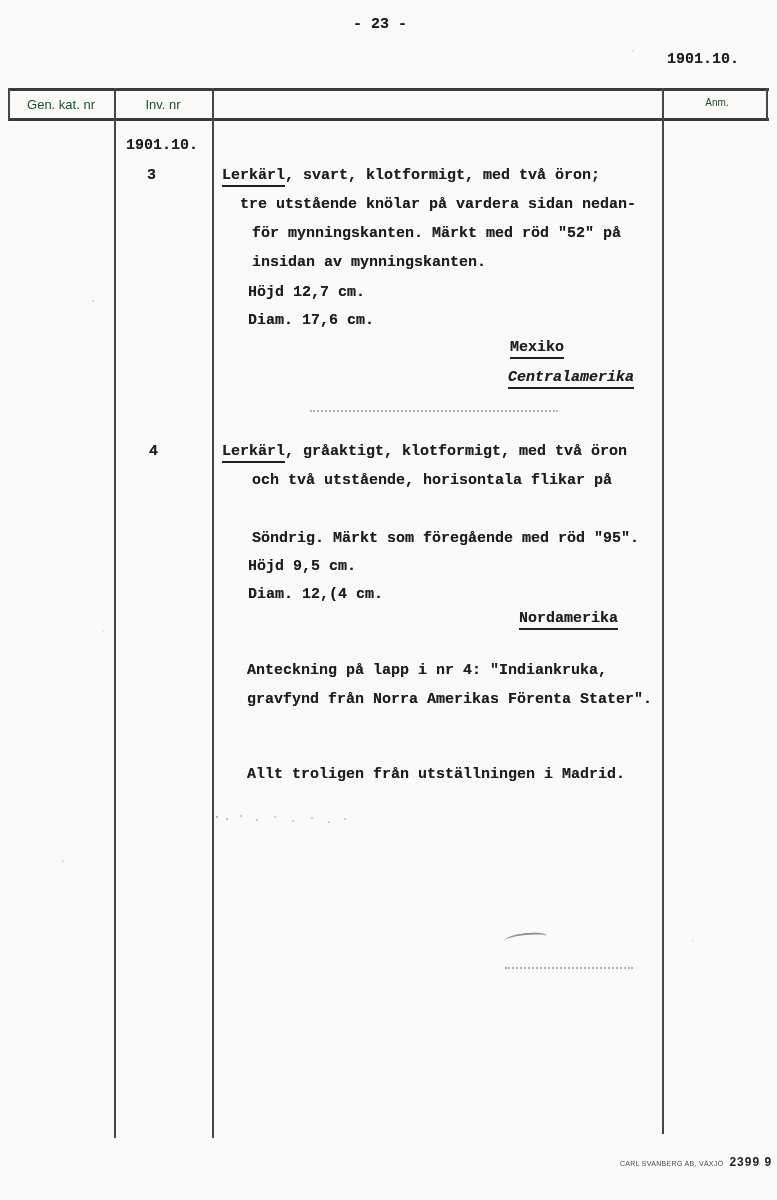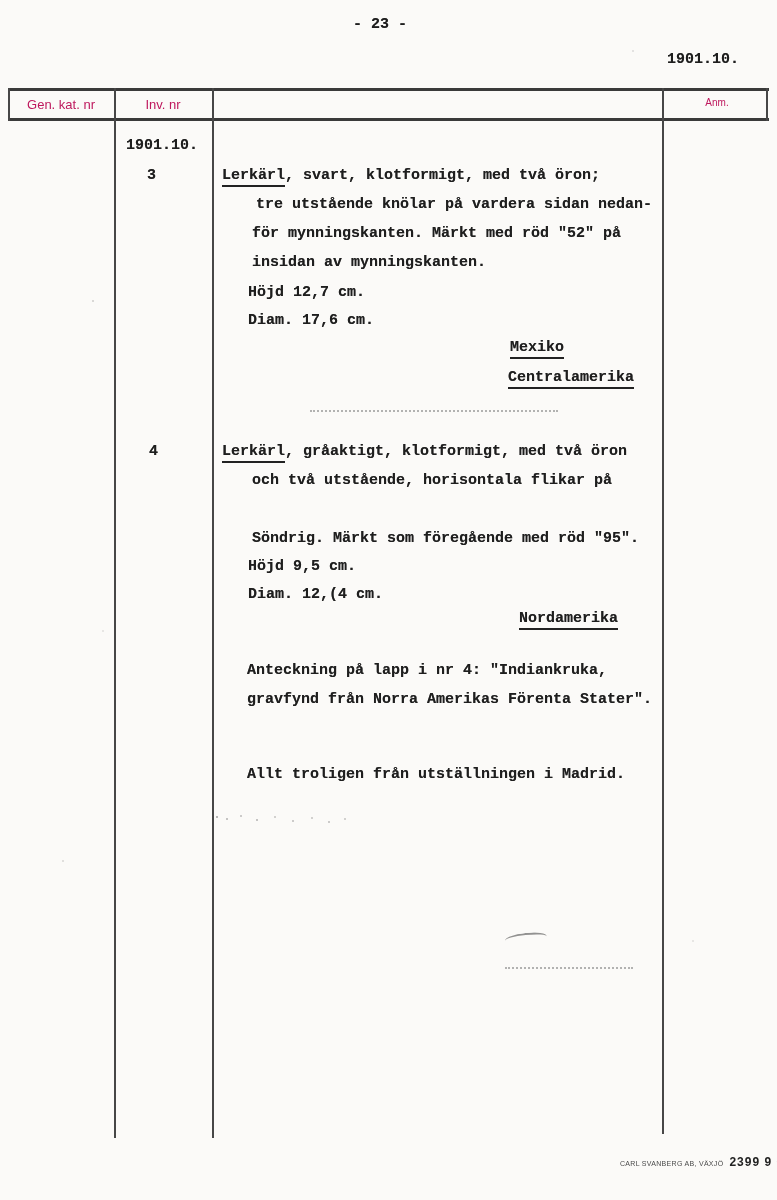--- a/index.html
+++ b/index.html
@@ -3,21 +3,21 @@
 <meta charset="utf-8">
 <style>
   html,body{margin:0;padding:0;}
   body{width:777px;height:1200px;background:#fbfaf8;position:relative;
        font-family:"Liberation Mono","DejaVu Sans Mono",monospace;overflow:hidden;}
   .page{position:absolute;inset:0;}
   .tw{position:absolute;font-family:"Liberation Mono","DejaVu Sans Mono",monospace;
       font-size:15px;font-weight:bold;color:#1e1e1e;white-space:nowrap;
       text-shadow:0 0 .5px rgba(20,20,20,.6);}
   .sans{position:absolute;font-family:"Liberation Sans","DejaVu Sans",sans-serif;
-      color:#be185d;white-space:nowrap;}
+      color:#14532d;white-space:nowrap;}
   .hline{position:absolute;background:#3a3a3a;height:2px;}
   .vline{position:absolute;background:#474747;width:2px;}
   .u{border-bottom:2px solid #222;padding-bottom:1px;}
   .dotted{position:absolute;border-bottom:2px dotted rgba(60,60,60,.38);height:2px;}
   .speckle{position:absolute;width:2px;height:2px;border-radius:50%;background:rgba(70,70,70,.5);}
   .squiggle{position:absolute;width:42px;height:9px;border-top:2px solid rgba(60,60,60,.55);
       border-radius:50% 50% 0 0;transform:rotate(-6deg);}
   .footer-small{font-size:7px;color:#4a4a4a;letter-spacing:.3px;}
   .footer-code{font-size:12px;color:#222;font-weight:bold;letter-spacing:1px;}
 </style>
@@ -42,27 +42,27 @@
   <div class="sans" style="left:61px;top:97px;transform:translateX(-50%);font-size:13px;">Gen. kat. nr</div>
   <div class="sans" style="left:163px;top:97px;transform:translateX(-50%);font-size:13px;">Inv. nr</div>
   <div class="sans" style="left:717px;top:97px;transform:translateX(-50%);font-size:10px;">Anm.</div>
 
   <div class="tw" style="left:126px;top:137px;">1901.10.</div>
   <div class="tw" style="left:147px;top:167px;">3</div>
 
   <div class="tw" style="left:222px;top:167px;">
     <span class="u">Lerkärl</span><span>, svart, klotformigt, med två öron;</span>
   </div>
-  <div class="tw" style="left:256px;top:196px;">tre utstående knölar på vardera sidan nedan-</div>
+  <div class="tw" style="left:240px;top:196px;">tre utstående knölar på vardera sidan nedan-</div>
   <div class="tw" style="left:252px;top:225px;">för mynningskanten. Märkt med röd "52" på</div>
   <div class="tw" style="left:252px;top:254px;">insidan av mynningskanten.</div>
   <div class="tw" style="left:248px;top:284px;">Höjd 12,7 cm.</div>
   <div class="tw" style="left:248px;top:312px;">Diam. 17,6 cm.</div>
   <div class="tw" style="left:510px;top:339px;"><span class="u">Mexiko</span></div>
-  <div class="tw" style="left:508px;top:369px;"><span class="u">Centralamerika</span></div>
+  <div class="tw" style="left:508px;top:369px;font-style:italic;"><span class="u">Centralamerika</span></div>
 
   <div class="dotted" style="left:310px;top:408px;width:248px;"></div>
 
   <div class="tw" style="left:149px;top:443px;">4</div>
   <div class="tw" style="left:222px;top:443px;">
     <span class="u">Lerkärl</span><span>, gråaktigt, klotformigt, med två öron</span>
   </div>
   <div class="tw" style="left:252px;top:472px;">och två utstående, horisontala flikar på</div>
   <div class="tw" style="left:252px;top:530px;">Söndrig. Märkt som föregående med röd "95".</div>
   <div class="tw" style="left:248px;top:558px;">Höjd 9,5 cm.</div>

